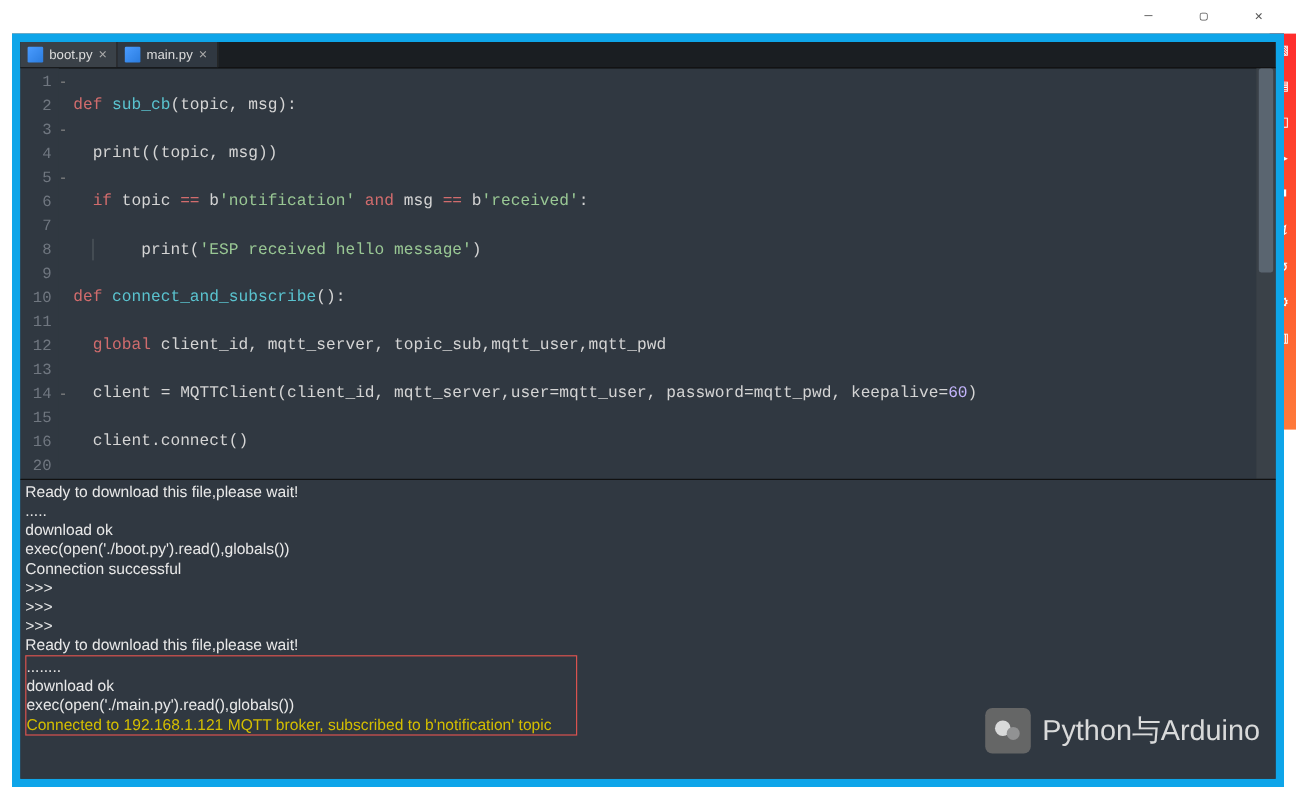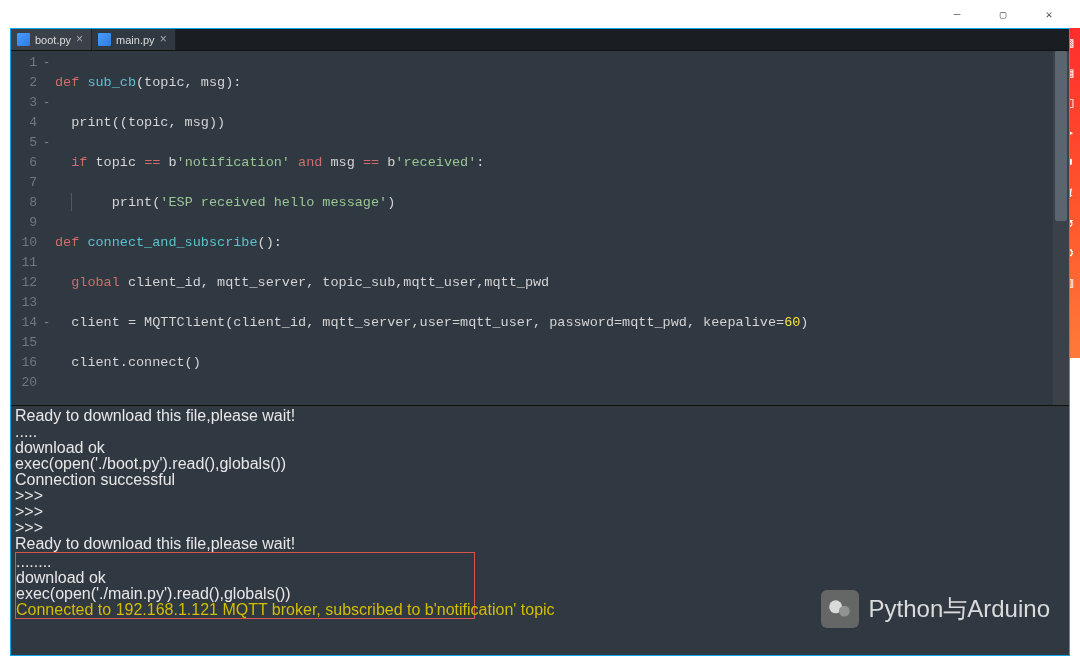--- a/index.html
+++ b/index.html
@@ -1,40 +1,40 @@
 <!DOCTYPE html>
 <html><head>
 <meta charset="utf-8">
 <style>
 * { margin:0; padding:0; box-sizing:border-box; }
 body { width:1080px; height:656px; background:#fff; font-family:Consolas,'Courier New',monospace; font-size:14px; overflow:hidden; position:relative; }
 .titlebar { height:28px; background:#fff; display:flex; justify-content:flex-end; align-items:center; padding-right:8px; }
 .win-btn { width:46px; height:28px; display:flex; align-items:center; justify-content:center; color:#555; font-size:11px; }
-.app { position:absolute; top:28px; left:10px; right:10px; bottom:0; background:#303841; display:flex; flex-direction:column; border:1px solid #0ea5e9; }
+.app { position:absolute; top:28px; left:10px; right:10px; bottom:0; background:#303841; display:flex; flex-direction:column; border:7px solid #0ea5e9; }
 .tabbar { height:22px; background:#1a1e22; display:flex; align-items:flex-end; border-bottom:1px solid #111; }
 .tab { height:21px; background:#3a4148; color:#ddd; font-size:11px; font-family:'Segoe UI',Arial,sans-serif; display:inline-flex; align-items:center; gap:5px; padding:0 6px; border-right:1px solid #222; }
 .tab.active { background:#303841; }
 .tab .file-ico { width:13px; height:13px; background:linear-gradient(135deg,#4a9cff,#2a7cdf); border-radius:1px; }
 .tab .close-ico { width:9px; height:9px; color:#aaa; font-size:12px; line-height:9px; }
 .editor-area { display:flex; flex:1; min-height:0; position:relative; }
 .gutter { width:32px; background:#303841; text-align:right; padding:2px 6px 2px 0; color:#707780; font-size:13px; line-height:20px; user-select:none; }
 .gutter .ln { height:20px; }
 .fold-col { width:12px; color:#888; font-size:12px; line-height:20px; text-align:left; padding-top:2px; }
 .fold-col .f { height:20px; }
 .code { flex:1; padding:2px 0 2px 0; color:#d4d4d4; font-size:13.5px; line-height:20px; white-space:pre; overflow:hidden; }
 .code .line { height:20px; }
 .kw { color:#d16c6d; }
 .fn { color:#5ac3cf; }
 .str { color:#99c794; }
-.num { color:#fde047; }
+.num { color:#c4b5fd; }
 .op { color:#d16c6d; }
 .vguide { display:inline-block; border-left:1px solid #525a60; height:18px; vertical-align:middle; margin-right:-1px; }
 .scrollbar { width:16px; background:#3a4148; position:relative; }
 .sb-thumb { position:absolute; top:0; left:2px; right:2px; height:170px; background:#5a6570; border-radius:2px; }
-.console { height:250px; background:#303841; border-top:1px solid #111; color:#e8e8e8; font-family:Arial,sans-serif; font-size:16px; line-height:16px; padding:2px 4px; overflow:hidden; position:relative; }
+.console { height:250px; background:#303841; border-top:1px solid #111; color:#e8e8e8; font-family:Arial,sans-serif; font-size:13px; line-height:16px; padding:2px 4px; overflow:hidden; position:relative; }
 .console .cline { white-space:pre; }
 .console .redbox { border:1px solid #d9534f; position:absolute; left:4px; padding:1px 0 0 0; width:460px; }
 .console .yellow { color:#d4be00; }
 .sidebar { position:absolute; top:28px; right:0; width:22px; height:330px; background:linear-gradient(180deg,#ff2d2d,#ff5a2d 60%,#ff7a3a); display:flex; flex-direction:column; align-items:center; gap:14px; padding-top:6px; }
 .sidebar .ico { width:16px; height:16px; color:#fff; font-size:14px; display:flex; align-items:center; justify-content:center; }
 .watermark { position:absolute; right:30px; bottom:28px; display:flex; align-items:center; gap:10px; color:#e8e8e8; font-family:'Segoe UI',Arial,sans-serif; font-size:24px; opacity:.92; }
 .watermark .wicon { width:38px; height:38px; border-radius:6px; background:#6a6a6a; display:flex; align-items:center; justify-content:center; }
 </style>
 </head>
 <body>

